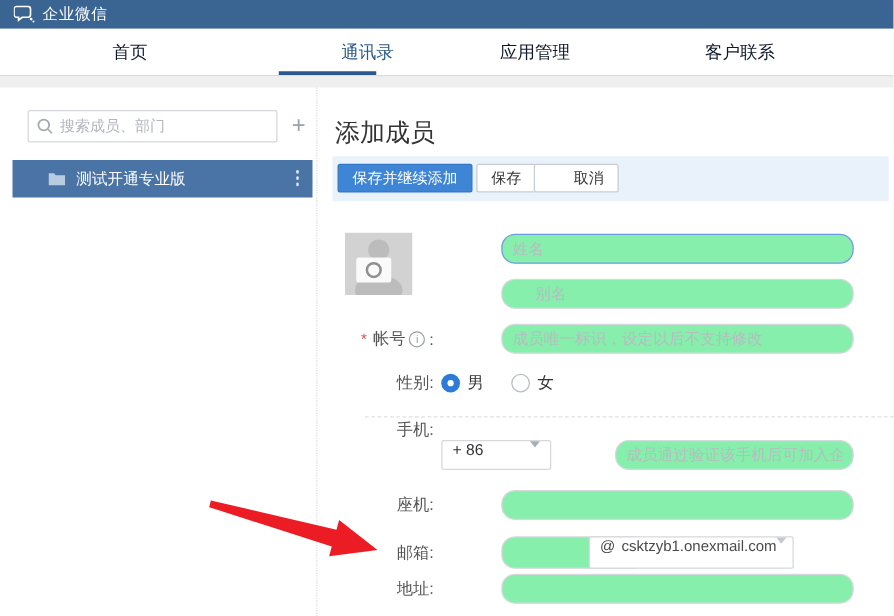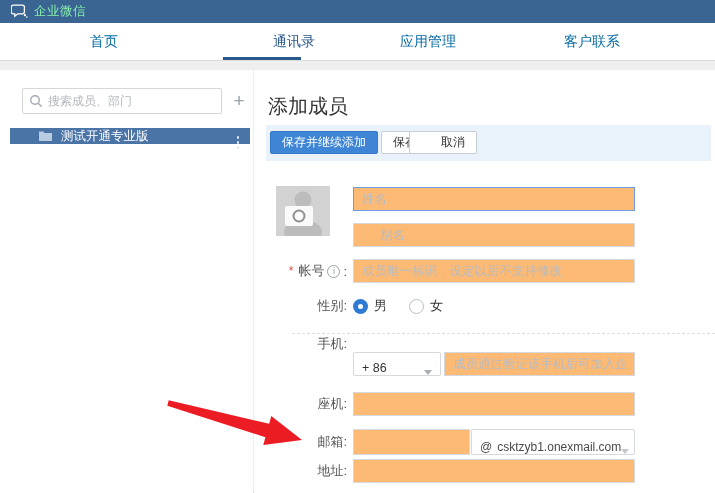--- a/index.html
+++ b/index.html
@@ -3,67 +3,67 @@
 <meta charset="utf-8">
 <style>
   * { margin:0; padding:0; box-sizing:border-box; }
   html,body { background:#ffffff; }
   body { font-family:"Liberation Sans","DejaVu Sans",sans-serif; }
   .screen { position:relative; width:715px; height:493px; background:#efefef; overflow:hidden; }
 
   
   .topbar { position:absolute; left:0; top:0; width:715px; height:23px; background:#3a6492;
             display:flex; align-items:center; padding-left:11px; }
-  .topbar .brand { color:#86efac; font-size:12.5px; margin-left:6px; letter-spacing:.5px; }
+  .topbar .brand { color:#ffffff; font-size:12.5px; margin-left:6px; letter-spacing:.5px; }
 
   
   .navbar { position:absolute; left:0; top:23px; width:715px; height:38px; background:#ffffff;
             border-bottom:1px solid #d9dbdd; }
   .tab { position:absolute; top:0; height:37px; line-height:37px; transform:translateX(-50%);
-         font-size:14px; color:#0369a1; cursor:pointer; white-space:nowrap; }
+         font-size:14px; color:#0f172a; cursor:pointer; white-space:nowrap; }
   .tab.active { color:#29598c;margin-left:32px; }
   .tab-underline { position:absolute; left:223px; bottom:0; width:78px; height:3px; background:#29598c; }
 
   
   .panel { position:absolute; left:0; top:70px; width:715px; height:423px; background:#ffffff; }
   .vdivider { position:absolute; left:253px; top:70px; height:423px; width:0;
               border-left:1px dotted #d8dce0; }
 
   
   .search-box { position:absolute; left:22px; top:88px; width:200px; height:26px;
                 border:1px solid #d4d7db; border-radius:2px; background:#fff;
                 display:flex; align-items:center; padding:0 6px; }
   .search-box input { border:none; outline:none; width:100%; font-size:12px; color:#333;
                       margin-left:5px; font-family:inherit; background:transparent; }
   .search-box input::placeholder { color:#b2b7be; }
   .plus-btn { position:absolute; left:228px; top:88px; width:22px; height:26px;
               font-size:19px; color:#99a1aa; text-align:center; line-height:25px;
               cursor:pointer; font-weight:300; }
-  .dept-item { position:absolute; left:10px; top:128px; width:240px; height:16px; background:#4a73a6;
+  .dept-item { position:absolute; left:10px; top:128px; width:240px; height:30px; background:#4a73a6;
                display:flex; align-items:center; padding-left:28px; cursor:pointer; }
   .dept-item .dept-label { color:#ffffff; font-size:12.5px; margin-left:8px; }
   .kebab { position:absolute; right:11px; top:8px; display:flex; flex-direction:column; gap:2.5px; cursor:pointer; }
   .kebab i { width:2.5px; height:2.5px; border-radius:50%; background:#dfe7f0; }
 
   
   .page-title { position:absolute; left:268px; top:93px; font-size:20px; color:#333333; font-weight:500; }
   .toolbar { position:absolute; left:266px; top:125px; width:445px; height:36px; background:#e9f2fb; }
   .btn { position:absolute; top:131px; height:23px; font-size:12px; line-height:21px;
          border-radius:2px; padding:0 11px; cursor:pointer; font-family:inherit; }
   .btn-primary { left:270px; background:#3e85d6; border:1px solid #3477c6; color:#ffffff; }
   .btn-plain { background:#ffffff; border:1px solid #c8cdd3; color:#333333; }
-  .btn-save { left:381px; } .btn-cancel { left:409px;padding-left:31px; }
+  .btn-save { left:381px; } .btn-cancel { left:427px;padding-left:31px; }
 
   .avatar-box { position:absolute; left:276px; top:186px; width:54px; height:50px; cursor:pointer; }
 
   .flabel { position:absolute; left:255px; width:92px; text-align:right; font-size:13px;
             color:#555555; height:24px; line-height:24px; white-space:nowrap; }
   .flabel.tall { height:26px; line-height:26px; }
-  .inp { position:absolute; height:24px; border:1px solid #d5d8dc; border-radius:0; background:#fdba74;
-         font-size:12.5px; color:#333; padding:0 8px; outline:none; font-family:inherit; }
+  .inp { position:absolute; height:24px; border:1px solid #d5d8dc; border-radius:11px; background:#86efac;
+         font-size:12.5px; color:#333; padding:0 8px; outline:none; font-family:inherit;margin-left:48px; }
   .inp::placeholder { color:#b7bbc1; }
   .inp.focused { border-color:#6d9ce3; }
   .inp.tall { height:26px; }
 
   .req { color:#e04b4b; font-size:12px; margin-right:2px; }
   .acc-label { position:absolute; left:255px; top:259px; width:92px; height:24px;
                display:flex; align-items:center; justify-content:flex-end; gap:3px;
                font-size:13px; color:#555; }
   .info-icon { display:inline-block; width:13px; height:13px; border:1px solid #9aa0a8; border-radius:50%;
                color:#9aa0a8; font-size:9px; line-height:11px; text-align:center; cursor:pointer; }
@@ -75,21 +75,21 @@
   .radio { width:15px; height:15px; border-radius:50%; position:relative; }
   .radio.on { background:#2e7bd6; }
   .radio.on::after { content:""; position:absolute; left:5px; top:5px; width:5px; height:5px;
                      border-radius:50%; background:#fff; }
   .radio.off { background:#fff; border:1px solid #b9bfc6; }
 
   .dash-divider { position:absolute; left:292px; top:333px; width:423px; height:0;
                   border-top:1px dashed #e0e0e0; }
 
   .select-box { position:absolute; height:24px; border:1px solid #d5d8dc; border-radius:2px;
-                background:#fff; display:flex; align-items:flex-end; font-size:12.5px; color:#333;
+                background:#fff; display:flex; align-items:flex-start; font-size:12.5px; color:#333;
                 padding:0 8px; cursor:pointer; }
   .select-box.tall { height:26px; }
   .caret { width:0; height:0; border-left:4px solid transparent; border-right:4px solid transparent;
            border-top:5px solid #a8aeb6; margin-left:auto; }
   .domain-text { color:#4a4a4a; font-size:12px; margin-left:5px; white-space:nowrap; }
 
   .arrow-svg { position:absolute; left:150px; top:390px; pointer-events:none; }
 </style>
 </head>
 <body>

